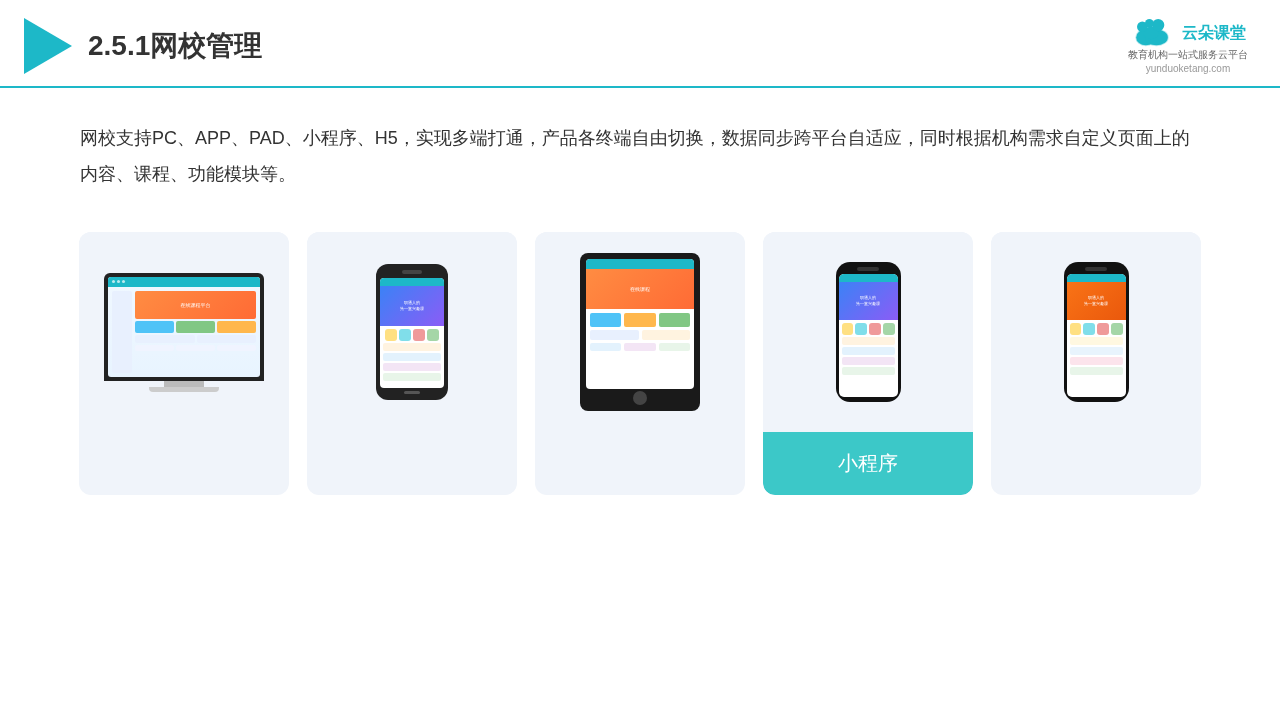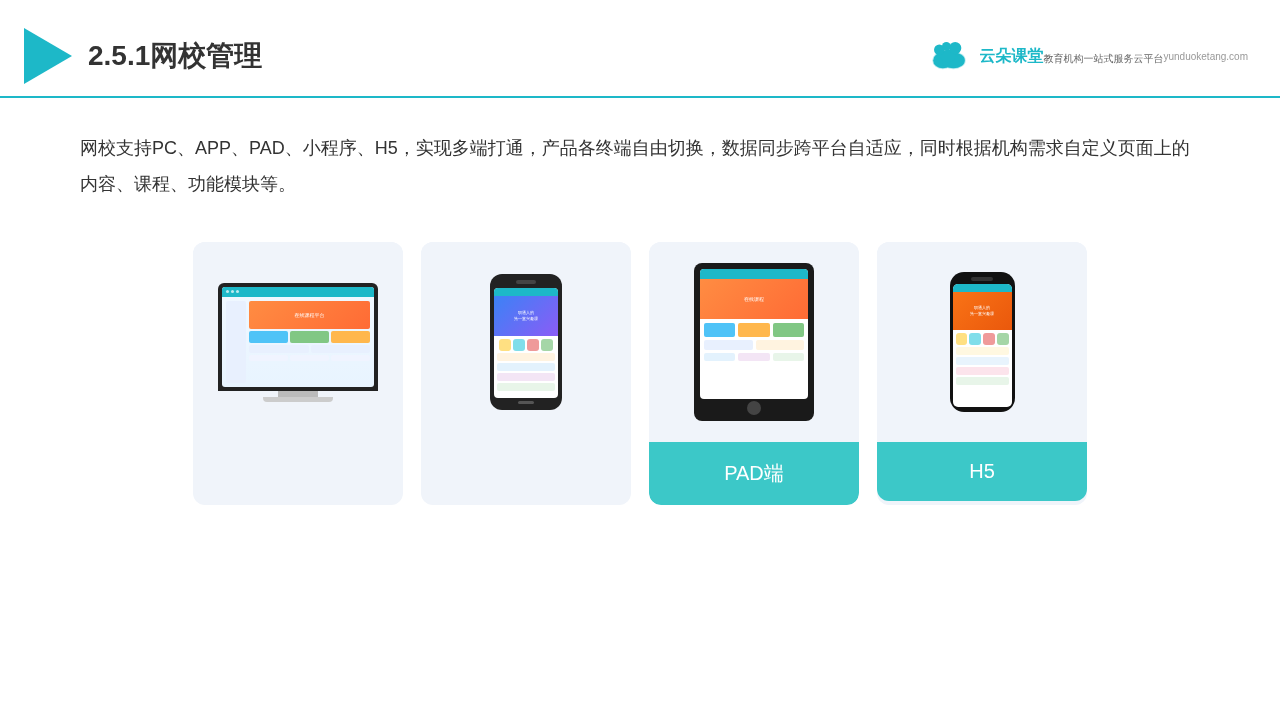--- a/index.html
+++ b/index.html
@@ -9,21 +9,21 @@
       background: #fff;
       font-family: 'Microsoft YaHei', 'PingFang SC', sans-serif;
       overflow: hidden;
     }
 
     
     .header {
       display: flex;
       align-items: center;
       justify-content: space-between;
-      padding: 28px 32px 0 24px;
+      padding: 18px 32px 0 24px;
       border-bottom: 2px solid #1db8c8;
       padding-bottom: 12px;
     }
     .header-left {
       display: flex;
       align-items: center;
       gap: 16px;
     }
     .logo-triangle {
       width: 0;
@@ -32,40 +32,41 @@
       border-bottom: 28px solid transparent;
       border-left: 48px solid #1db8c8;
     }
     .page-title {
       font-size: 28px;
       font-weight: 600;
       color: #333;
     }
     .header-right {
       display: flex;
+      flex-direction: column;
       align-items: center;
     }
     .brand-logo {
       display: flex;
       align-items: center;
       gap: 8px;
     }
     .cloud-icon {
       width: 44px;
       height: 30px;
     }
     .brand-text {
       font-size: 16px;
       color: #1db8c8;
       font-weight: 600;
     }
     .brand-sub {
       font-size: 10px;
       color: #666;
-      margin-top: 6px;
+      margin-top: 0;
       text-align: center;
     }
     .brand-url {
       font-size: 10px;
       color: #999;
       margin-top: 1px;
     }
 
     
     .description {
@@ -482,23 +483,48 @@
             <div class="tablet-row">
               <div class="tablet-card-item" style="background:#e3f2fd;height:8px;"></div>
               <div class="tablet-card-item" style="background:#f3e5f5;height:8px;"></div>
               <div class="tablet-card-item" style="background:#e8f5e9;height:8px;"></div>
             </div>
           </div>
         </div>
         <div class="tablet-home-btn"></div>
       </div>
     </div>
-    <div class="card-label">PAD端</div>
-  </div>
-
+  </div>
+
+  <div class="card">
+    <div class="card-image-area">
+      <div class="mini-phone">
+        <div class="mini-phone-notch"></div>
+        <div class="mini-phone-screen">
+          <div style="height:8px;background:#1db8c8;"></div>
+          <div style="height:38px;background:linear-gradient(135deg,#3b82f6,#8b5cf6);display:flex;align-items:center;justify-content:center;">
+            <span style="font-size:4px;color:#fff;text-align:center;line-height:1.4;">职通人的<br>第一堂兴趣课</span>
+          </div>
+          <div style="padding:3px;display:flex;flex-direction:column;gap:2px;">
+            <div style="display:flex;gap:2px;justify-content:center;">
+              <div style="width:12px;height:12px;border-radius:3px;background:#ffe082;"></div>
+              <div style="width:12px;height:12px;border-radius:3px;background:#80deea;"></div>
+              <div style="width:12px;height:12px;border-radius:3px;background:#ef9a9a;"></div>
+              <div style="width:12px;height:12px;border-radius:3px;background:#a5d6a7;"></div>
+            </div>
+            <div style="height:8px;background:#fff3e0;border-radius:2px;"></div>
+            <div style="height:8px;background:#e3f2fd;border-radius:2px;"></div>
+            <div style="height:8px;background:#f3e5f5;border-radius:2px;"></div>
+            <div style="height:8px;background:#e8f5e9;border-radius:2px;"></div>
+          </div>
+        </div>
+      </div>
+    </div>
+    <div class="card-label">小程序</div>
+  </div>
 
   <div class="card">
     <div class="card-image-area">
       <div class="mini-phone">
         <div class="mini-phone-notch"></div>
         <div class="mini-phone-screen">
           <div style="height:8px;background:#1db8c8;"></div>
           <div style="height:38px;background:linear-gradient(135deg,#f97316,#ea580c);display:flex;align-items:center;justify-content:center;">
             <span style="font-size:4px;color:#fff;text-align:center;line-height:1.4;">职通人的<br>第一堂兴趣课</span>
           </div>
@@ -510,16 +536,15 @@
               <div style="width:12px;height:12px;border-radius:3px;background:#a5d6a7;"></div>
             </div>
             <div style="height:8px;background:#fff8e1;border-radius:2px;"></div>
             <div style="height:8px;background:#e8f4fd;border-radius:2px;"></div>
             <div style="height:8px;background:#fce4ec;border-radius:2px;"></div>
             <div style="height:8px;background:#e8f5e9;border-radius:2px;"></div>
           </div>
         </div>
       </div>
     </div>
-    <div class="card-label">H5</div>
   </div>
 
 </div>
 
 </body></html>

